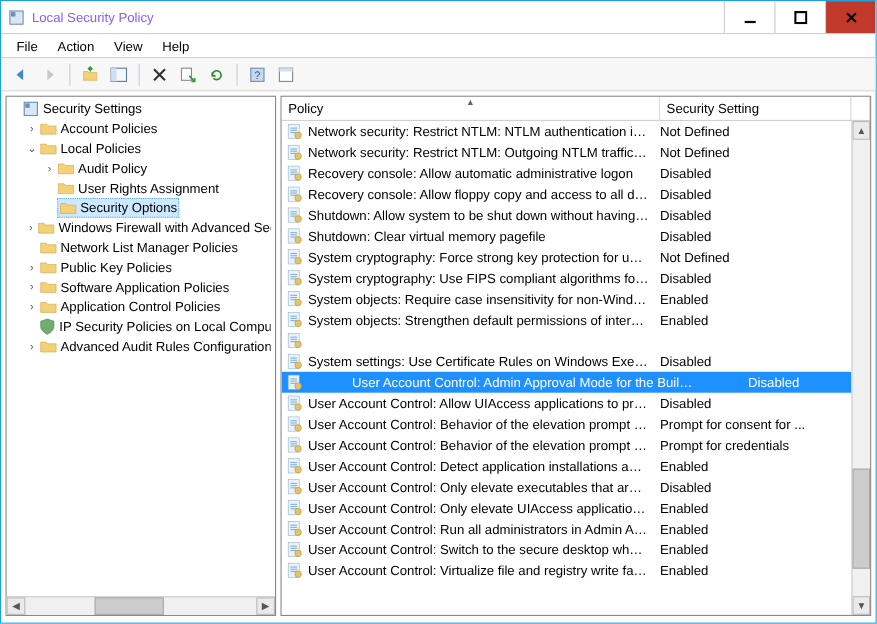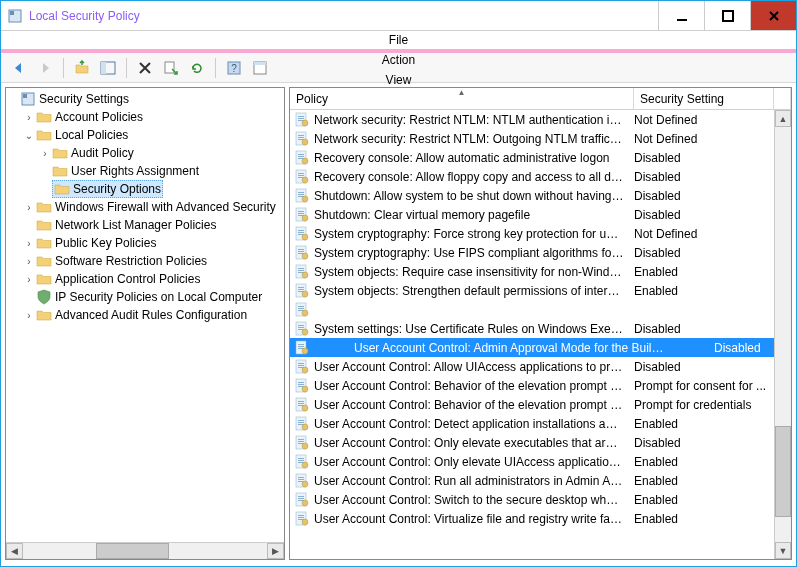--- a/index.html
+++ b/index.html
@@ -30,22 +30,21 @@
     border-left: 1px solid #ccc;
     background: #fff;
   }
   .win-btn.close { background: #c0392b; color: #fff; }
   .win-btn svg { width: 12px; height: 12px; }
   .menubar {
     height: 22px;
     display: flex; align-items: center;
     padding: 0 6px;
     gap: 2px;
-    border-bottom: 4px solid #f9a8d4;
-    flex-direction: column;
+    border-bottom: 1px solid #f9a8d4;
   }
   .menubar .menu-item { padding: 2px 8px; }
   .toolbar {
     height: 30px;
     display: flex; align-items: center;
     padding: 2px 6px;
     gap: 2px;
     border-bottom: 1px solid #d8d8d8;
     background: #f7f7f7;
   }
@@ -57,21 +56,21 @@
   }
   .tool-sep { width: 1px; height: 20px; background: #ccc; margin: 0 4px; }
   .tool-btn svg { width: 16px; height: 16px; }
   .content {
     display: flex;
     height: calc(100% - 30px - 22px - 30px - 2px);
     padding: 4px;
     gap: 4px;
   }
   .tree-pane {
-    width: 280px;
+    width: 246px;
     border: 1px solid #888;
     background: #fff;
     display: flex;
     flex-direction: column;
     overflow: hidden;
   }
   .tree-body { flex: 1; overflow: hidden; padding: 2px 0; }
   .tree-row {
     display: flex; align-items: center;
     height: 18px;
@@ -333,21 +332,21 @@
           <span class="node-icon"><svg viewBox="0 0 16 16">
               <path class="folder-icon" d="M1 4 h5 l1.5 1.5 H15 V13 H1 Z"></path>
             </svg></span>
           <span class="node-label">Public Key Policies</span>
         </div>
         <div class="tree-row" style="padding-left: 16px;">
           <span class="expander">›</span>
           <span class="node-icon"><svg viewBox="0 0 16 16">
               <path class="folder-icon" d="M1 4 h5 l1.5 1.5 H15 V13 H1 Z"></path>
             </svg></span>
-          <span class="node-label">Software Restriction Policies</span>
+          <span class="node-label">Software Application Policies</span>
         </div>
         <div class="tree-row" style="padding-left: 16px;">
           <span class="expander">›</span>
           <span class="node-icon"><svg viewBox="0 0 16 16">
               <path class="folder-icon" d="M1 4 h5 l1.5 1.5 H15 V13 H1 Z"></path>
             </svg></span>
           <span class="node-label">Application Control Policies</span>
         </div>
         <div class="tree-row" style="padding-left: 16px;">
           <span class="expander"></span>

